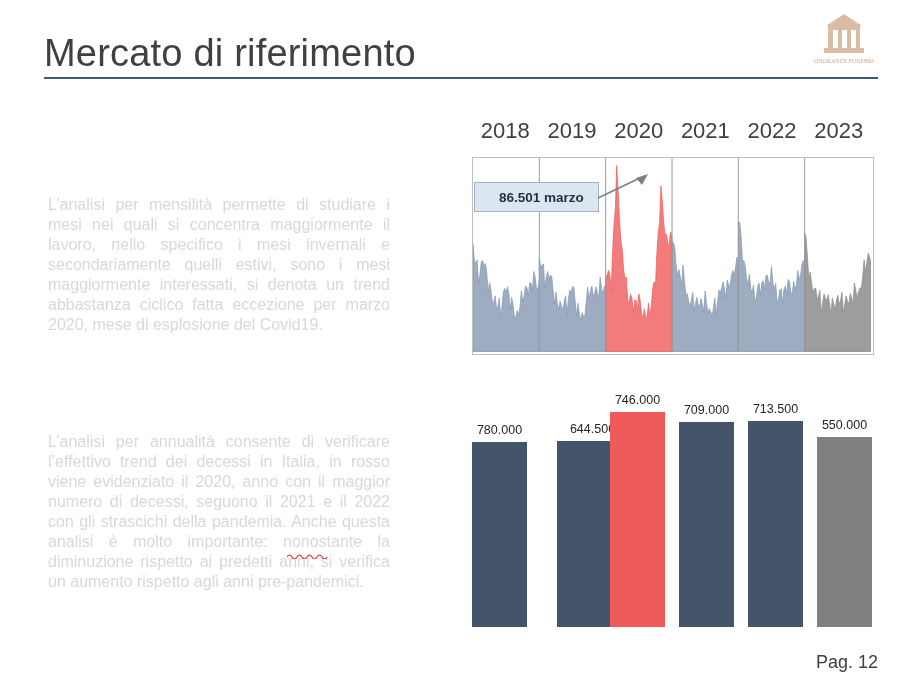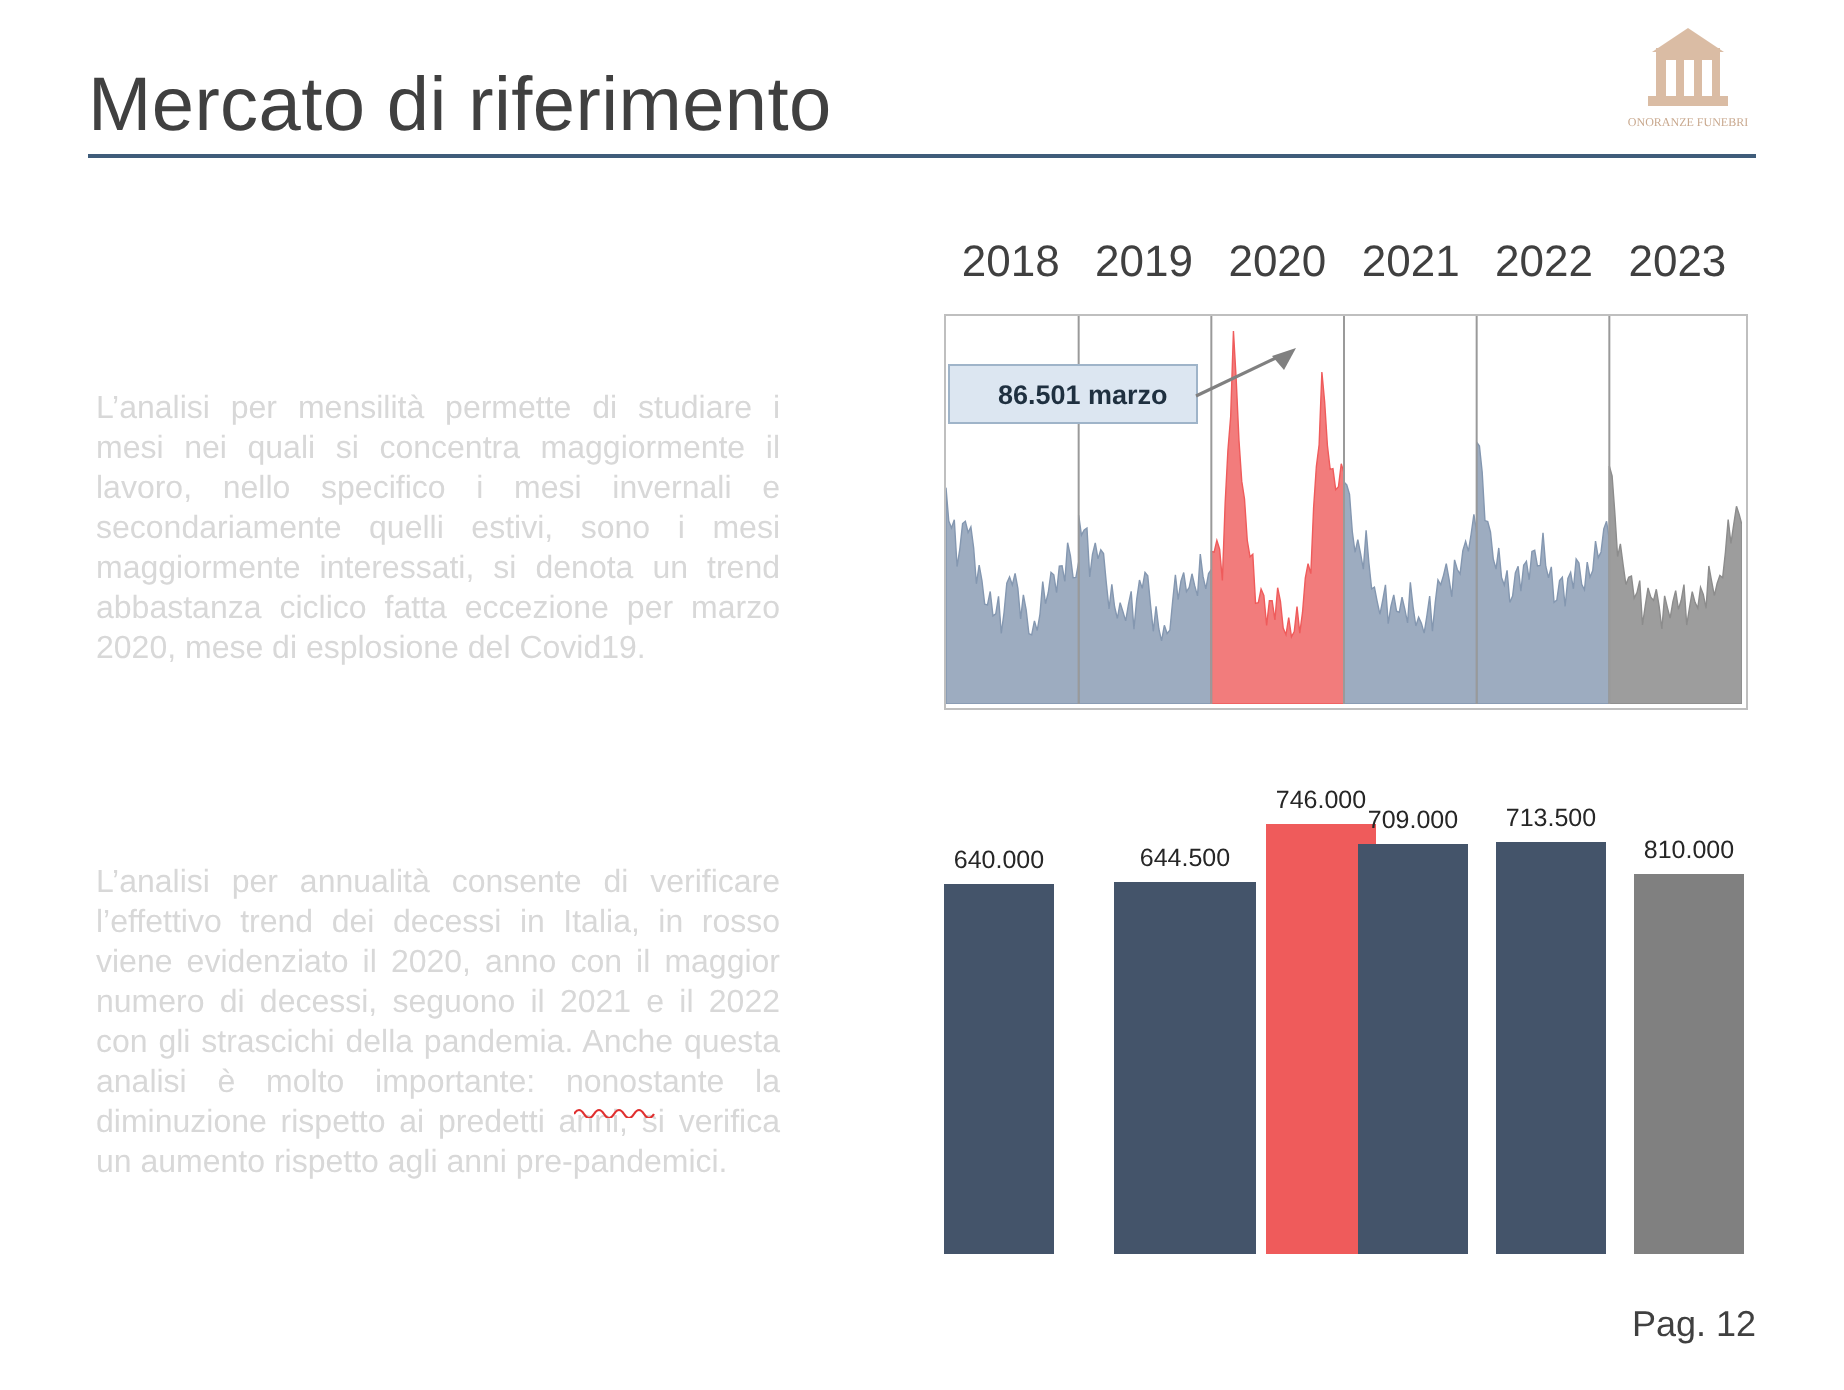--- a/index.html
+++ b/index.html
@@ -206,38 +206,38 @@
 </div>
 
 <div id="callout">86.501 marzo</div>
 <svg id="callout-arrow" viewBox="0 0 56 32">
   <path d="M2,26 L44,6" stroke="#808080" stroke-width="1.6" fill="none"></path>
   <polygon points="52,2 40,6 46,13" fill="#808080"></polygon>
 </svg>
 
 <div id="bar-chart">
     <div class="bar-col" style="left: 0px; height: 252px;">
-      <div class="bar-value" style="bottom: 189.615px;">640.000</div>
+      <div class="bar-value" style="bottom: 189.615px;">780.000</div>
       <div class="bar-rect" style="height: 184.615px; background: rgb(68, 84, 106);"></div>
     </div>
     <div class="bar-col" style="left: 69px; height: 252px; padding-left: 16px;">
       <div class="bar-value" style="bottom: 190.913px;">644.500</div>
       <div class="bar-rect" style="height: 185.913px; background: rgb(68, 84, 106);"></div>
     </div>
-    <div class="bar-col" style="left: 138px; height: 252px; margin-left: 23px;">
+    <div class="bar-col" style="left: 138px; height: 252px;">
       <div class="bar-value" style="bottom: 220.192px;">746.000</div>
       <div class="bar-rect" style="height: 215.192px; background: rgb(239, 91, 91);"></div>
     </div>
     <div class="bar-col" style="left: 207px; height: 252px;">
       <div class="bar-value" style="bottom: 209.519px;">709.000</div>
       <div class="bar-rect" style="height: 204.519px; background: rgb(68, 84, 106);"></div>
     </div>
     <div class="bar-col" style="left: 276px; height: 252px;">
       <div class="bar-value" style="bottom: 210.817px; margin-top: 21px;">713.500</div>
       <div class="bar-rect" style="height: 205.817px; background: rgb(68, 84, 106);"></div>
     </div>
     <div class="bar-col" style="left: 345px; height: 252px;">
-      <div class="bar-value" style="bottom: 195.385px;">810.000</div>
+      <div class="bar-value" style="bottom: 195.385px;">550.000</div>
       <div class="bar-rect" style="height: 190.385px; background: rgb(128, 128, 128);"></div>
     </div>
   </div>
 
 <div id="page-number">Pag. 12</div>
 
 </body></html>

